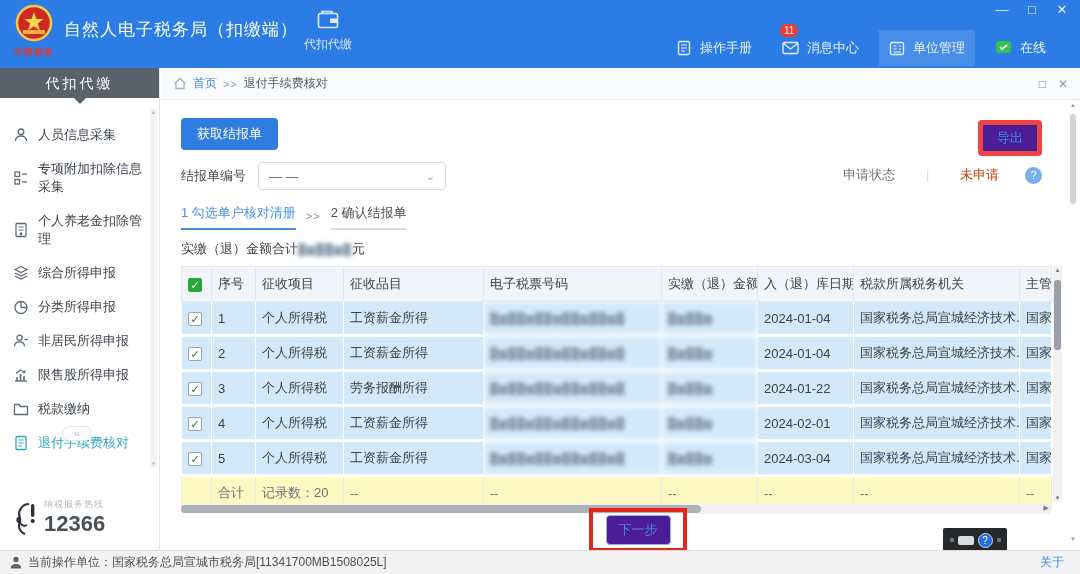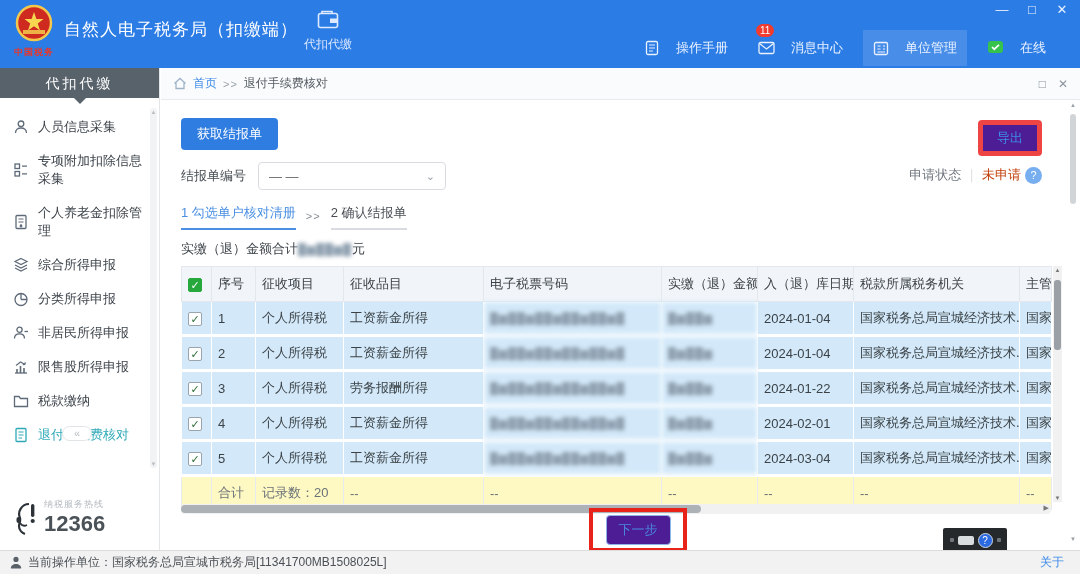--- a/index.html
+++ b/index.html
@@ -7,31 +7,31 @@
   .screen { position:relative; width:1080px; height:574px; background:#fff; overflow:hidden; }
 
   
   .titlebar { position:absolute; left:0; top:0; width:1080px; height:68px; background:#2b7ce5; }
   .logo { position:absolute; left:8px; top:4px; width:52px; text-align:center; }
   .logo-text { display:block; font-size:9px; font-weight:bold; color:#e8372a; margin-top:0px; letter-spacing:1px;}
   .app-title { position:absolute; left:64px; top:0; height:68px; line-height:60px; color:#fff; font-size:17px; letter-spacing:1px; }
   .nav-tab { position:absolute; left:298px; top:10px; width:60px; text-align:center; cursor:pointer; }
   .nav-tab .tab-label { display:block; font-size:12px; color:#dce9ff; margin-top:3px; }
   .tb-links { position:absolute; right:24px; top:30px; display:flex; align-items:center; gap:10px; }
-  .tb-link { display:flex; align-items:center; gap:16px; color:#eaf2ff; font-size:13px; padding:9px 10px; position:relative; cursor:pointer; }
+  .tb-link { display:flex; align-items:center; gap:8px; color:#eaf2ff; font-size:13px; padding:9px 10px; position:relative; cursor:pointer; }
   .tb-link.boxed { background:rgba(255,255,255,0.14); }
   .badge { position:absolute; top:-6px; left:8px; background:#f03b2e; color:#fff; font-size:10px; line-height:13px; padding:0 4px; border-radius:7px; }
   .win-controls { position:absolute; right:10px; top:2px; display:flex; gap:14px; color:#e9f1ff; font-size:13px; }
   .win-controls span { cursor:pointer; width:16px; text-align:center; }
 
   
   .sidebar { position:absolute; left:0; top:68px; width:160px; height:482px; background:#fff; border-right:1px solid #e3e7ea; }
   .sb-header { position:relative; height:30px; line-height:30px; background:#58626b; color:#fff; text-align:center; font-size:14px; letter-spacing:3px; }
   .sb-header:after { content:""; position:absolute; left:50%; bottom:-6px; margin-left:-6px; border:6px solid transparent; border-top-color:#58626b; border-bottom:none; }
-  .sb-items { padding-top:12px; }
+  .sb-items { padding-top:20px; }
   .sb-item { display:flex; align-items:center; gap:9px; padding:8px 6px 8px 13px; font-size:13px; color:#3c434a; cursor:pointer; }
   .sb-item svg { flex:0 0 16px; }
   .sb-item.active { color:#2fa9b8; }
   .sb-scroll { position:absolute; right:2px; top:40px; width:7px; height:360px; background:#f2f3f4; border-radius:3px; font-size:6px; color:#b9bec3; text-align:center; }
   .sb-scroll .up { position:absolute; top:1px; left:0; right:0; }
   .sb-scroll .dn { position:absolute; bottom:1px; left:0; right:0; }
   .sb-collapse { position:absolute; left:62px; top:358px; width:30px; height:15px; border:1px solid #e2e5e8; border-radius:8px; background:#fff; color:#b7bdc3; font-size:11px; line-height:13px; text-align:center; cursor:pointer; }
   .hotline { position:absolute; left:12px; bottom:14px; display:flex; align-items:flex-end; gap:6px; }
   .hl-txt { line-height:1.1; }
   .hl-label { display:block; font-size:9px; color:#b3b9c0; letter-spacing:1px; }
@@ -47,21 +47,21 @@
 
   
   .main { position:absolute; left:161px; top:100px; right:0; height:450px; background:#fff; }
   .btn-primary { position:absolute; left:20px; top:18px; background:#2f7de0; color:#fff; border:none; border-radius:4px; font-size:13px; padding:7px 16px; cursor:pointer; font-family:inherit; }
   .btn-export { position:absolute; right:38px; top:20px; background:#4c1d95; color:#3f8ce8; border:5px solid #ef4444; border-radius:4px; font-size:13px; padding:4px 14px; cursor:pointer; font-family:inherit; }
   .field-row { position:absolute; left:20px; top:62px; display:flex; align-items:center; gap:12px; }
   .field-label { font-size:13px; color:#444a50; }
   .select { width:188px; height:28px; border:1px solid #d7dce2; border-radius:4px; display:flex; align-items:center; padding:0 10px; cursor:pointer; background:#fff; }
   .select-value { font-size:13px; color:#666; }
   .chev { margin-left:auto; color:#9aa2ab; font-size:11px; }
-  .status-row { position:absolute; right:38px; top:66px; display:flex; align-items:center; gap:4px; font-size:13px; }
+  .status-row { position:absolute; right:38px; top:66px; display:flex; align-items:center; gap:26px; font-size:13px; }
   .st-label { color:#70777e; }
   .st-bar { color:#d3d7db; }
   .st-value { color:#c2410c; }
   .help-circle { width:17px; height:17px; border-radius:50%; background:#77aef0; color:#fff; font-size:11px; line-height:17px; text-align:center; cursor:pointer; }
 
   .steps { position:absolute; left:20px; top:104px; display:flex; align-items:flex-end; gap:10px; font-size:13px; }
   .step { padding-bottom:6px; cursor:pointer; }
   .step.active { color:#4a8fe2; border-bottom:2px solid #4a8fe2; }
   .step.idle { color:#474d53; border-bottom:2px solid #d8dce1; }
   .steps-sep { color:#868e96; font-size:11px; padding-bottom:8px; letter-spacing:1px; }

